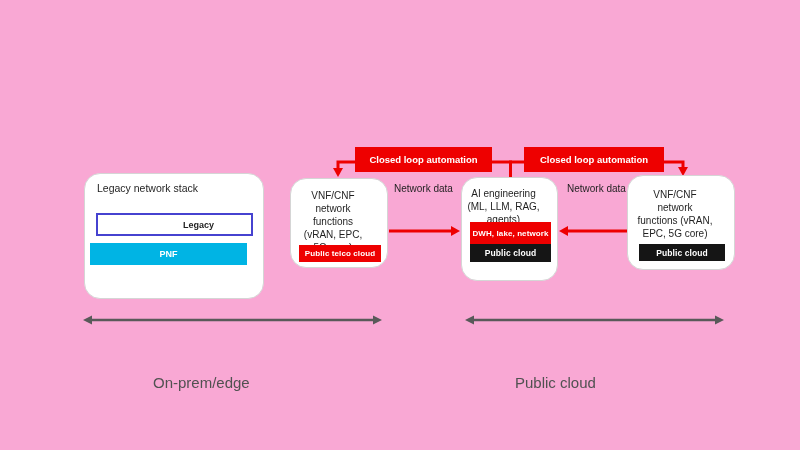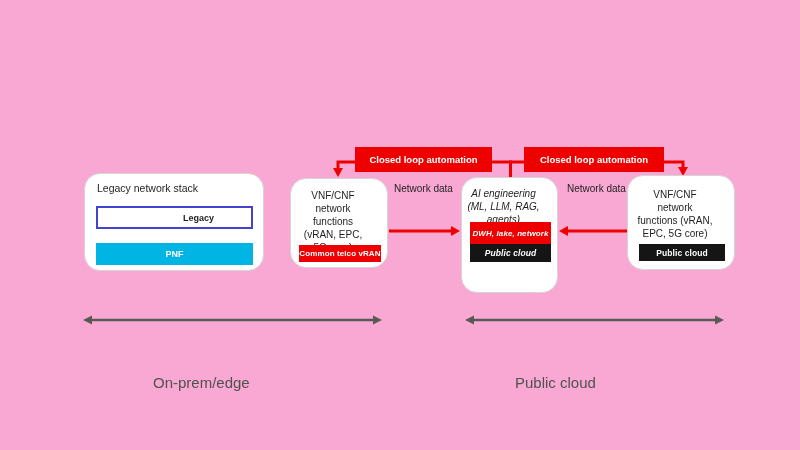--- a/index.html
+++ b/index.html
@@ -68,38 +68,38 @@
     <path d="M473,320 H716" fill="none" stroke="#595959" stroke-width="2.5" marker-start="url(#arr-gray)" marker-end="url(#arr-gray)"></path>
   </svg>
 
   <div class="auto-box" style="left:355px;top:147px;width:137px;height:25px;">
     <span>Closed loop automation</span>
   </div>
   <div class="auto-box" style="left:524px;top:147px;width:140px;height:25px;">
     <span>Closed loop automation</span>
   </div>
 
-  <div class="outer-box" style="left:84px;top:173px;width:180px;height:98px;">
+  <div class="outer-box" style="left:84px;top:173px;width:180px;height:126px;">
     <div class="legacy-title">Legacy network stack</div>
-    <div class="inner-rect legacy-item" style="left:11px;top:32px;width:157px;height:23px;padding-left:48px;">
+    <div class="inner-rect legacy-item" style="left:11px;top:39px;width:157px;height:23px;padding-left:48px;">
       <span>Legacy</span>
     </div>
-    <div class="inner-rect pnf-item" style="left:11px;top:69px;width:157px;height:22px;">
+    <div class="inner-rect pnf-item" style="left:5px;top:69px;width:157px;height:22px;">
       <span>PNF</span>
     </div>
   </div>
 
   <div class="outer-box" style="left:290px;top:178px;width:98px;height:90px;">
     <div class="box-title" style="top:10px;padding:0 5px;">VNF/CNF network functions (vRAN, EPC, 5G core)</div>
     <div class="badge badge-red" style="left:8px;top:66px;width:82px;height:17px;">
-      <span>Common telco vRAN</span>
+      <span>Public telco cloud</span>
     </div>
   </div>
 
-  <div class="outer-box" style="left:461px;top:177px;width:97px;height:116px;font-style:italic;">
+  <div class="outer-box" style="left:461px;top:177px;width:97px;height:104px;">
     <div class="box-title" style="top:9px;padding:0 4px;">AI engineering (ML, LLM, RAG, agents)</div>
     <div class="badge badge-red" style="left:8px;top:44px;width:81px;height:22px;">
       <span>DWH, lake, network</span>
     </div>
     <div class="badge badge-black" style="left:8px;top:66px;width:81px;height:18px;font-size:8.5px;">
       <span>Public cloud</span>
     </div>
   </div>
 
   <div class="outer-box" style="left:627px;top:175px;width:108px;height:95px;">

